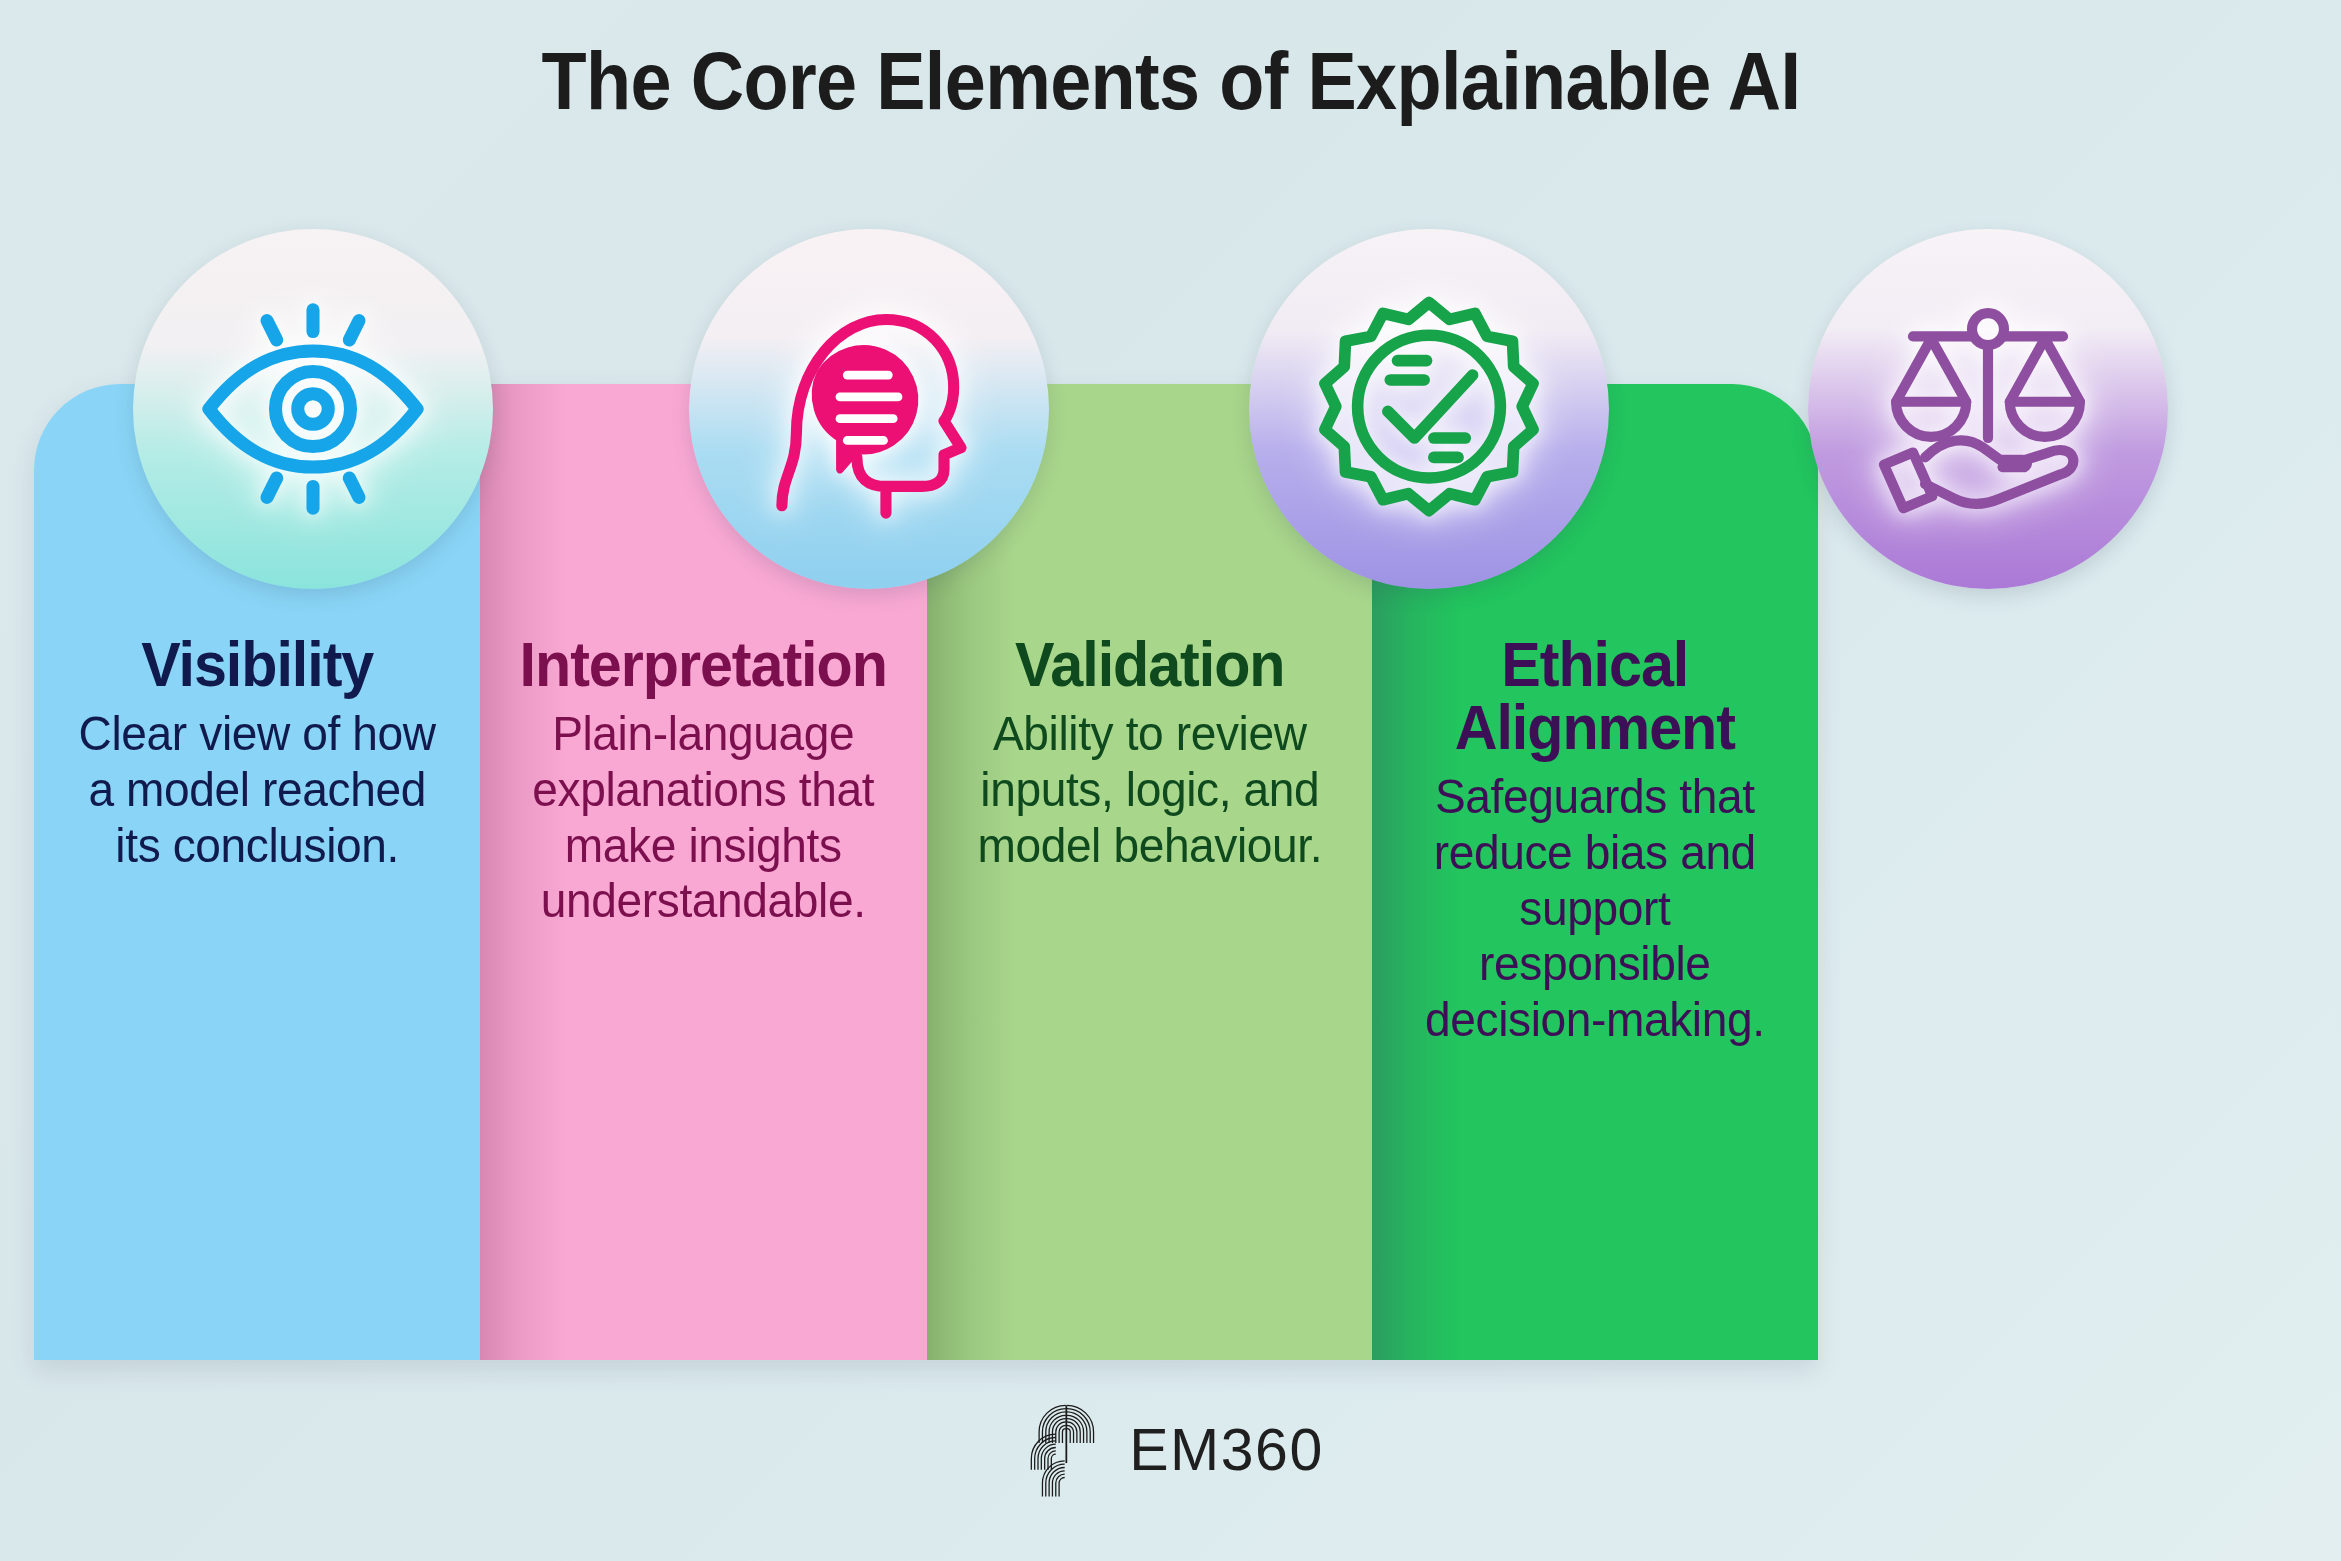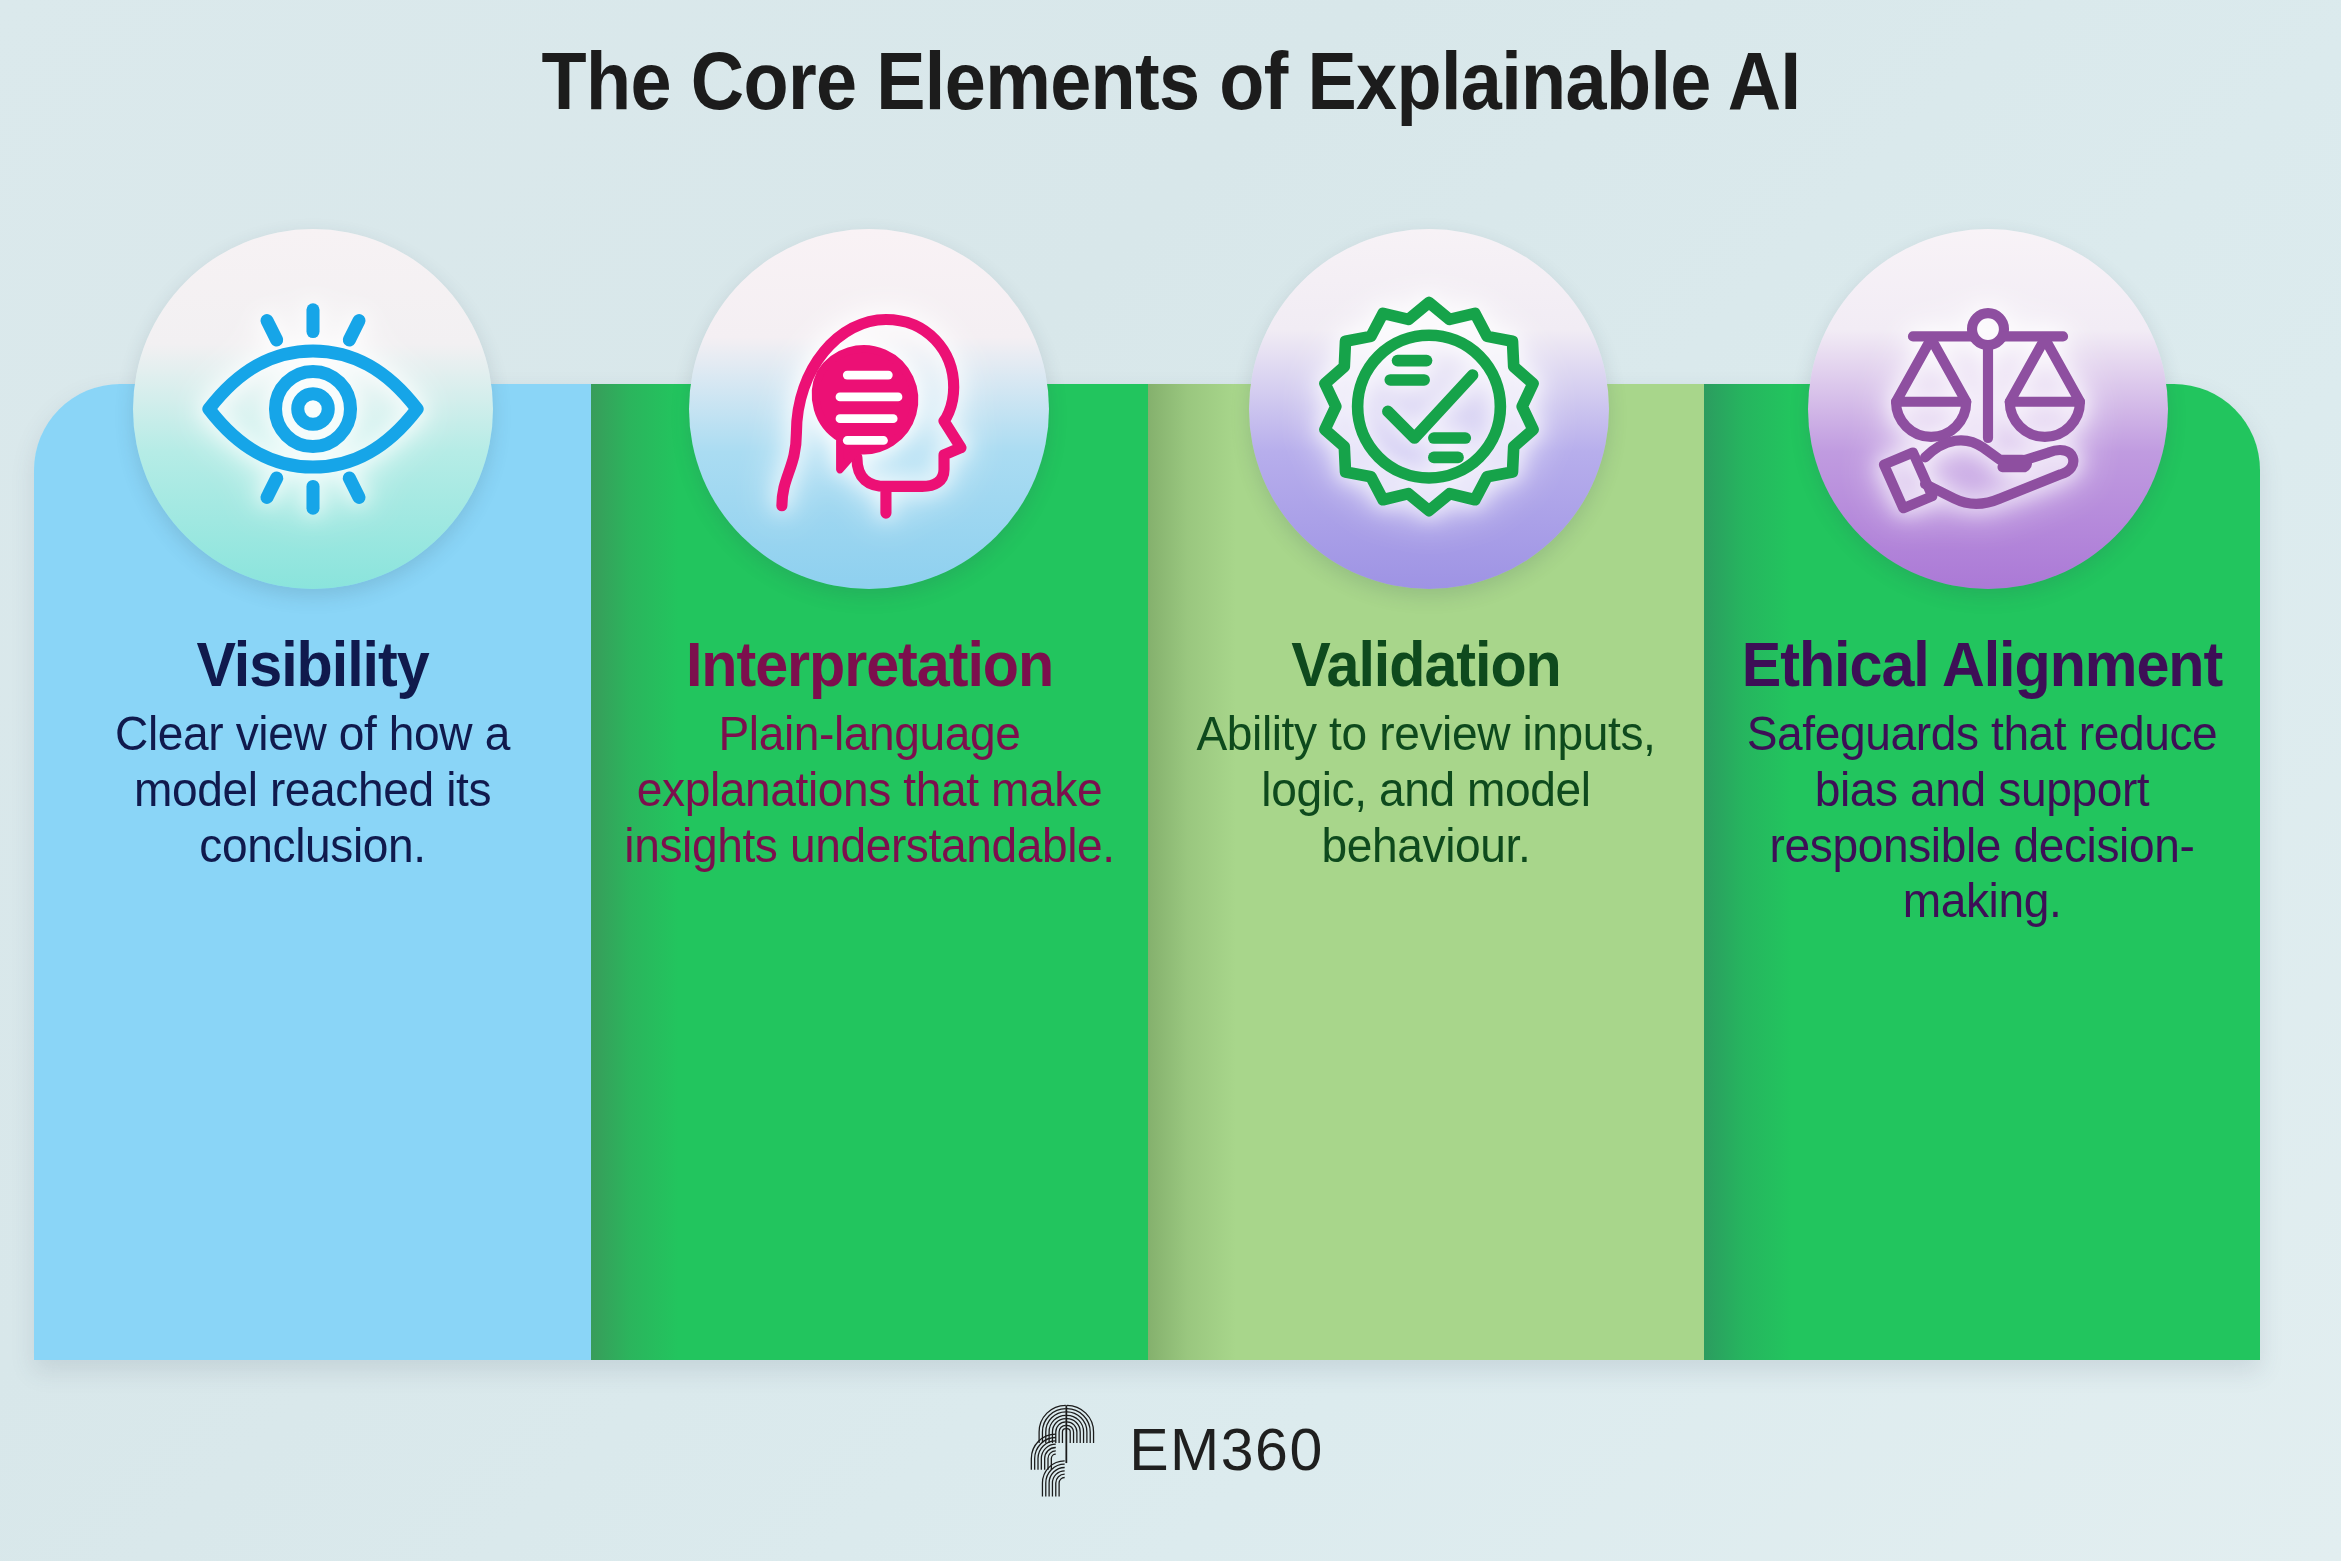--- a/index.html
+++ b/index.html
@@ -18,39 +18,39 @@
     font-weight:700;
     letter-spacing:-0.7px;
     color:#1c1c1c;
     transform:scaleX(.90);
     transform-origin:50% 0;
     white-space:nowrap;
   }
   
   #card{
     position:absolute;left:34px;top:384px;
-    width:2226px;height:976px;
+    width:1784px;height:976px;
     border-radius:86px 86px 0 0;
     overflow:hidden;
     display:flex;
     box-shadow:0 10.2px 25px rgba(60,80,100,.13);
   }
   .col{
     position:relative;
     height:100%;
     box-sizing:border-box;
     padding:0 19px;
     display:block;
   }
   .col .sheen{
     position:absolute;left:0;top:0;bottom:0;width:88px;
     pointer-events:none;
   }
   .col-visibility{ width:561px;  background:#8ad5f7; }
-  .col-interpretation{ width:561px; background:#22c55e; }
+  .col-interpretation{ width:561px; background:#f9a8d4; }
   .col-interpretation .sheen{ background:linear-gradient(90deg,rgba(120,40,80,.26) 0%,rgba(120,40,80,.10) 45%,rgba(120,40,80,0) 100%); }
   .col-validation{ width:560px; background:#a8d68b; }
   .col-validation .sheen{ background:linear-gradient(90deg,rgba(50,90,40,.30) 0%,rgba(50,90,40,.12) 45%,rgba(50,90,40,0) 100%); }
   .col-ethical{ width:560px; background:#22c55e; }
   .col-ethical .sheen{ background:linear-gradient(90deg,rgba(70,40,100,.26) 0%,rgba(70,40,100,.10) 45%,rgba(70,40,100,0) 100%); }
 
   .col-heading{
     margin:0;
     text-align:center;
     font-weight:700;

